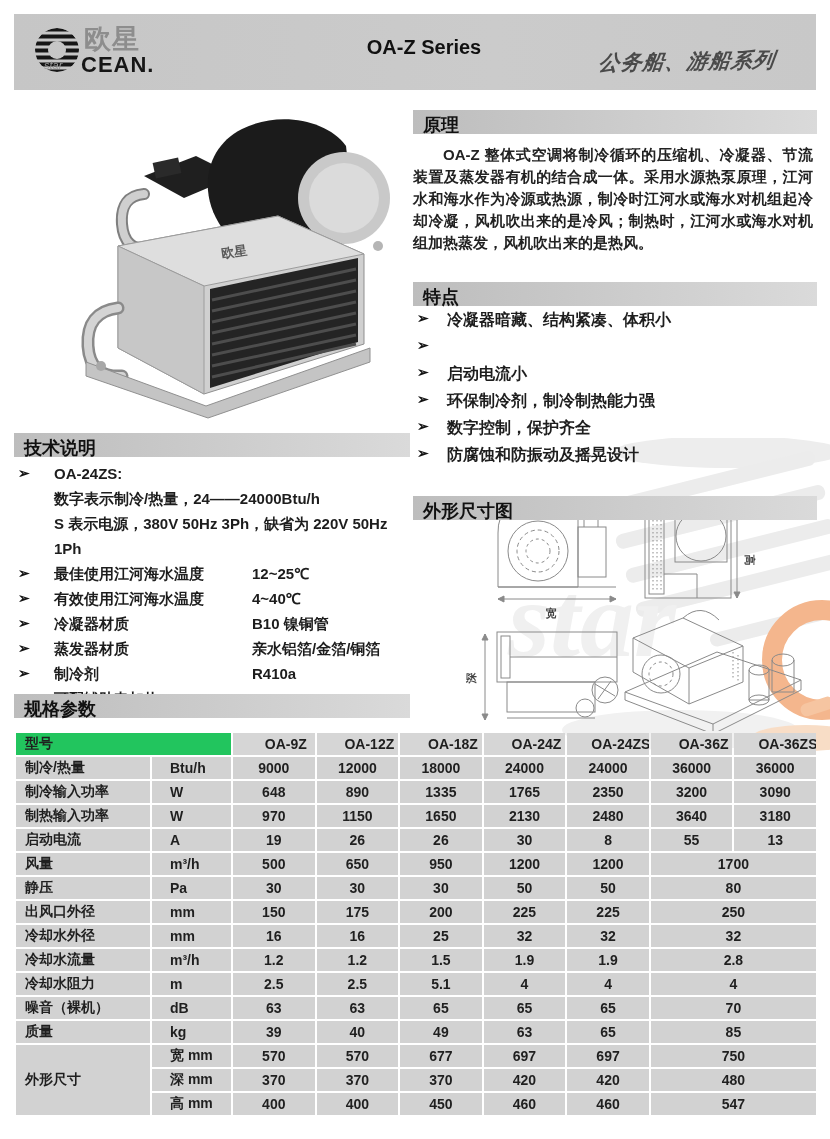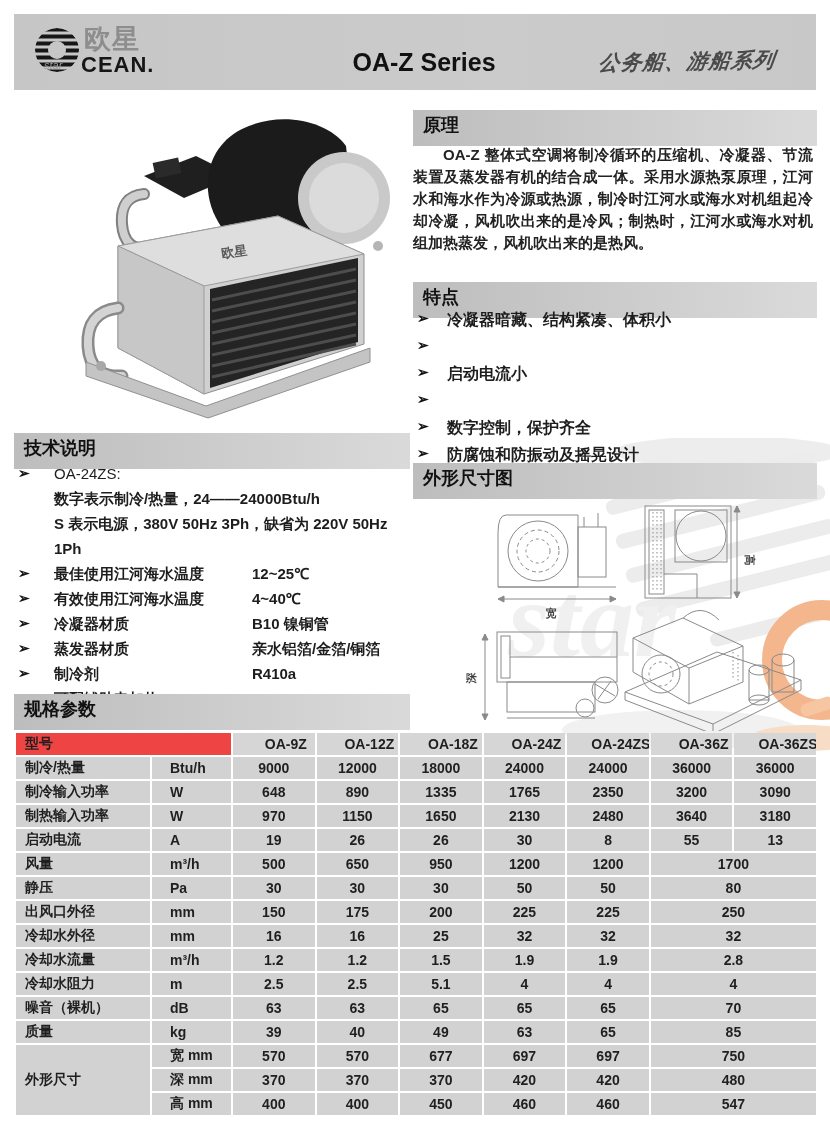--- a/index.html
+++ b/index.html
@@ -12,67 +12,67 @@
   
   #headerBar{left:14px;top:14px;width:802px;height:76px;
     background:linear-gradient(90deg,#c6c6c6 0%,#cbcbcb 60%,#c8c8c8 100%);z-index:2;}
   #logo{left:20px;top:9px;width:170px;height:60px;}
   #logoO{position:absolute;left:0;top:2px;}
   #logoCn{position:absolute;left:50px;top:-2px;font-size:27px;font-weight:bold;color:#8d8d8d;letter-spacing:1px;}
   #logoStar{position:absolute;left:10px;top:36px;font-size:11px;font-style:italic;color:#9a9a9a;}
   #logoOcean{position:absolute;left:47px;top:29px;font-size:22px;font-weight:bold;color:#161616;letter-spacing:1px;}
   #titleBlock{left:240px;top:18px;width:340px;text-align:center;}
   #title1{font-size:25px;font-weight:bold;letter-spacing:2px;color:#111;}
-  #title2{font-size:25px;font-weight:bold;margin-top:16px;color:#111;}
+  #title2{font-size:20px;font-weight:bold;margin-top:4px;color:#111;}
   #seriesText{left:585px;top:33px;width:230px;font-size:21px;font-weight:bold;font-style:italic;
     color:#4a4a4a;transform:skewX(-8deg) rotate(-1deg);letter-spacing:1px;white-space:nowrap;}
 
   
-  .secbar{height:36px;box-sizing:border-box;padding:3px 0 0 10px;
+  .secbar{height:24px;box-sizing:border-box;padding:3px 0 0 10px;
     background:linear-gradient(90deg,#bdbdbd 0%,#cdcdcd 55%,#dadada 100%);
     font-size:18px;font-weight:bold;color:#111;z-index:2;}
   #barPrinciple{left:413px;top:110px;width:404px;}
   #barFeatures{left:413px;top:282px;width:404px;}
   #barTech{left:14px;top:433px;width:396px;}
-  #barDims{left:413px;top:463px;width:404px;font-family:Liberation Serif, serif;}
+  #barDims{left:413px;top:496px;width:404px;font-family:Liberation Serif, serif;}
   #barSpecs{left:14px;top:694px;width:396px;}
 
   
   #principleBody{left:413px;top:144px;width:400px;font-size:15px;font-weight:bold;
     line-height:22px;text-align:justify;text-indent:2em;color:#222;z-index:2;}
 
   
   #featuresList{left:413px;top:310px;width:404px;z-index:2;}
   .frow{display:flex;align-items:flex-start;height:27px;font-size:16px;font-weight:bold;color:#1d1d1d;}
   .frow .bullet{width:34px;flex:0 0 34px;font-size:14px;padding-left:4px;box-sizing:border-box;}
 
   
   #techList{left:14px;top:461px;width:402px;z-index:2;font-size:15px;font-weight:bold;color:#1d1d1d;}
   .trow{display:flex;align-items:flex-start;line-height:25px;}
   .trow .bullet{width:40px;flex:0 0 40px;font-size:14px;padding-left:4px;box-sizing:border-box;}
   .tcontent{flex:1;}
   .tlabel{display:inline-block;width:198px;}
-  .ttitle{font-weight:normal;}
+  .ttitle{font-weight:bold;}
   .tline{font-weight:bold;}
 
   .bullet{color:#111;}
 
   
   #photo{left:26px;top:96px;width:376px;height:336px;z-index:1;}
   #drawings{left:413px;top:498px;width:404px;height:233px;overflow:hidden;z-index:1;}
   #watermark{left:408px;top:438px;width:422px;height:322px;z-index:0;}
 
   
   #specTable{position:absolute;left:14px;top:731px;width:804px;border-collapse:separate;
     border-spacing:2px;table-layout:fixed;z-index:2;}
   #specTable th,#specTable td{background:#d2d2d2;height:22px;font-size:14px;font-weight:bold;
     color:#1f1f1f;padding:0;overflow:hidden;white-space:nowrap;}
   #specTable th.mod{text-align:center;background:#d6d6d6;padding-left:24px;}
   #specTable th.lbl,#specTable td.lbl{text-align:left;padding-left:9px;}
-  #specTable th.lbl{background:#ef4444;margin-left:48px;}
+  #specTable th.lbl{background:#22c55e;margin-left:48px;}
   #specTable td.unit{text-align:left;padding-left:18px;}
   #specTable td.val{text-align:center;}
 </style>
 </head>
 <body>
 
 <svg id="watermark" class="abs" viewBox="0 0 422 322" aria-hidden="true">
   <ellipse cx="320" cy="14" rx="115" ry="16" fill="#ededed"></ellipse>
   <g fill="#ececec">
     <rect x="195" y="38" width="215" height="15" rx="7" transform="rotate(-14 300 45)"></rect>
@@ -167,20 +167,21 @@
     </div>
     <div class="frow">
       <span class="bullet">➢</span>
     </div>
     <div class="frow">
       <span class="bullet">➢</span>
       <span class="ftext">启动电流小</span>
     </div>
     <div class="frow">
       <span class="bullet">➢</span>
+      <span class="ftext">环保制冷剂，制冷制热能力强</span>
     </div>
     <div class="frow">
       <span class="bullet">➢</span>
       <span class="ftext">数字控制，保护齐全</span>
     </div>
     <div class="frow">
       <span class="bullet">➢</span>
       <span class="ftext">防腐蚀和防振动及摇晃设计</span>
     </div>
   </div>

